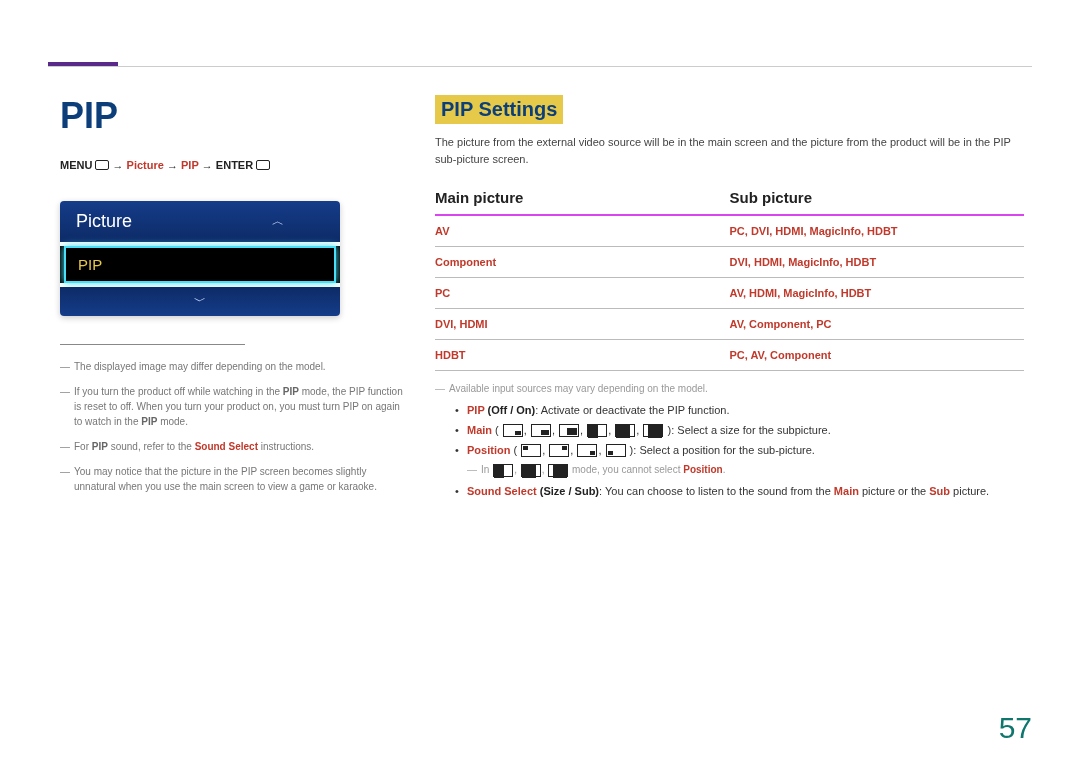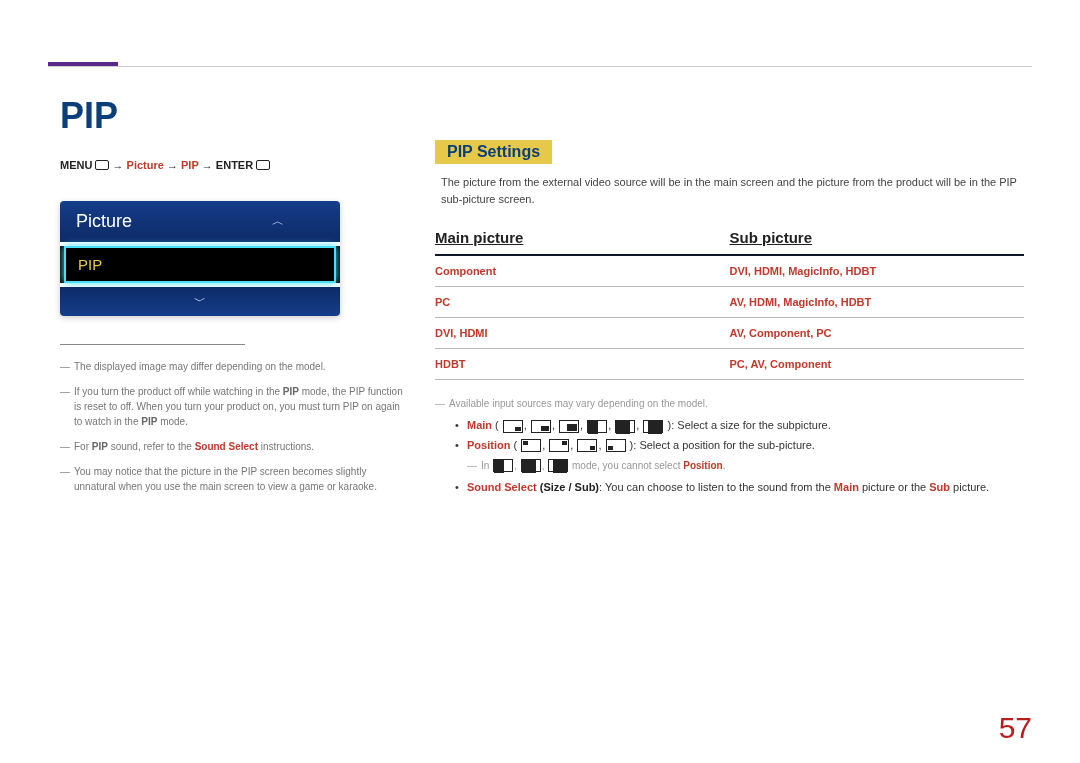--- a/index.html
+++ b/index.html
@@ -135,58 +135,55 @@
     position: absolute;
     left: 0;
     top: 0;
     color: #888;
   }
   .note .b { font-weight: bold; color: #666; }
   .note .red { color: #c0392b; font-weight: bold; }
   h2.section-title {
     background: #e7c94a;
     color: #0c3f7a;
-    font-size: 16px;
+    font-size: 20px;
     font-weight: bold;
     display: inline-block;
-    padding: 3px 12px;
+    padding: 3px 6px;
     margin-bottom: 10px;
-    margin-top: 45px;
   }
   .desc {
     font-size: 11px;
     color: #444;
     line-height: 1.5;
     margin-bottom: 16px;
-    margin-left: 6px;
   }
   table.pip-table {
     width: 100%;
     border-collapse: collapse;
     font-size: 12px;
   }
   table.pip-table th {
     text-align: left;
     font-size: 15px;
     font-weight: bold;
     color: #222;
     padding: 6px 0 8px 0;
-    border-bottom: 2px solid #0f172a;
-    text-decoration: underline;
+    border-bottom: 2px solid #d946ef;
   }
   table.pip-table td {
     padding: 9px 0;
     border-bottom: 1px solid #bbb;
     color: #c0392b;
     font-weight: bold;
     font-size: 11px;
     width: 50%;
   }
   .below-table {
-    margin-top: 16px;
+    margin-top: 10px;
   }
   .gray-note {
     font-size: 10px;
     color: #999;
     line-height: 1.6;
     position: relative;
     padding-left: 14px;
     margin-bottom: 4px;
   }
   .gray-note::before {
@@ -247,21 +244,21 @@
   .pi-bl .dot { bottom:1px; left:1px; }
   .inline-indent {
     padding-left: 14px;
     margin-top: 2px;
   }
   .page-num {
     position: absolute;
     bottom: 18px;
     right: 48px;
     font-size: 30px;
-    color: #b91c1c;
+    color: #0f766e;
     font-weight: 300;
     text-align: right;
   }
 </style>
 </head>
 <body>
 
 <div class="accent-bar"></div>
 <div class="top-rule"></div>
 
@@ -311,20 +308,24 @@
 
     <table class="pip-table">
       <thead>
         <tr>
           <th>Main picture</th>
           <th>Sub picture</th>
         </tr>
       </thead>
       <tbody id="pip-rows">
           <tr>
+            <td>AV</td>
+            <td>PC, DVI, HDMI, MagicInfo, HDBT</td>
+          </tr>
+          <tr>
             <td>Component</td>
             <td>DVI, HDMI, MagicInfo, HDBT</td>
           </tr>
           <tr>
             <td>PC</td>
             <td>AV, HDMI, MagicInfo, HDBT</td>
           </tr>
           <tr>
             <td>DVI, HDMI</td>
             <td>AV, Component, PC</td>
@@ -332,20 +333,23 @@
           <tr>
             <td>HDBT</td>
             <td>PC, AV, Component</td>
           </tr>
         </tbody>
     </table>
 
     <div class="below-table">
       <div class="gray-note">Available input sources may vary depending on the model.</div>
       <ul class="bullets">
+        <li>
+          <span class="redb">PIP</span><span class="blk"> (Off / On)</span><span>: Activate or deactivate the PIP function.</span>
+        </li>
         <li>
           <span class="redb">Main</span>
           (
           <span class="size-icon si-a"><span class="inner"></span></span>,
           <span class="size-icon si-b"><span class="inner"></span></span>,
           <span class="size-icon si-c"><span class="inner"></span></span>,
           <span class="size-icon si-d"><span class="innerL"></span></span>,
           <span class="size-icon si-e"><span class="innerL"></span></span>,
           <span class="size-icon si-f"><span class="innerR"></span></span>
           )<span>: Select a size for the subpicture.</span>

